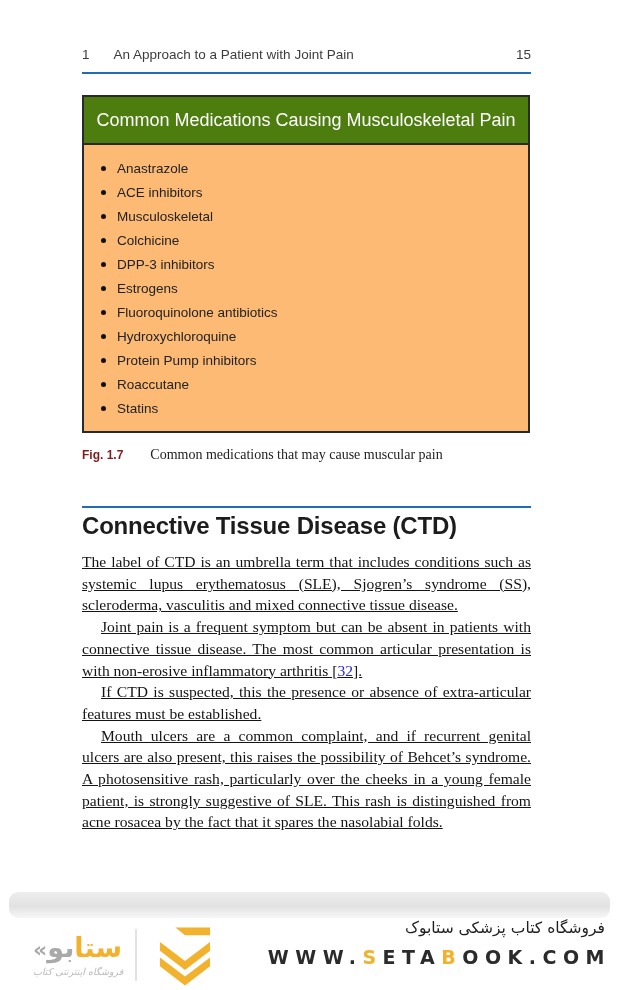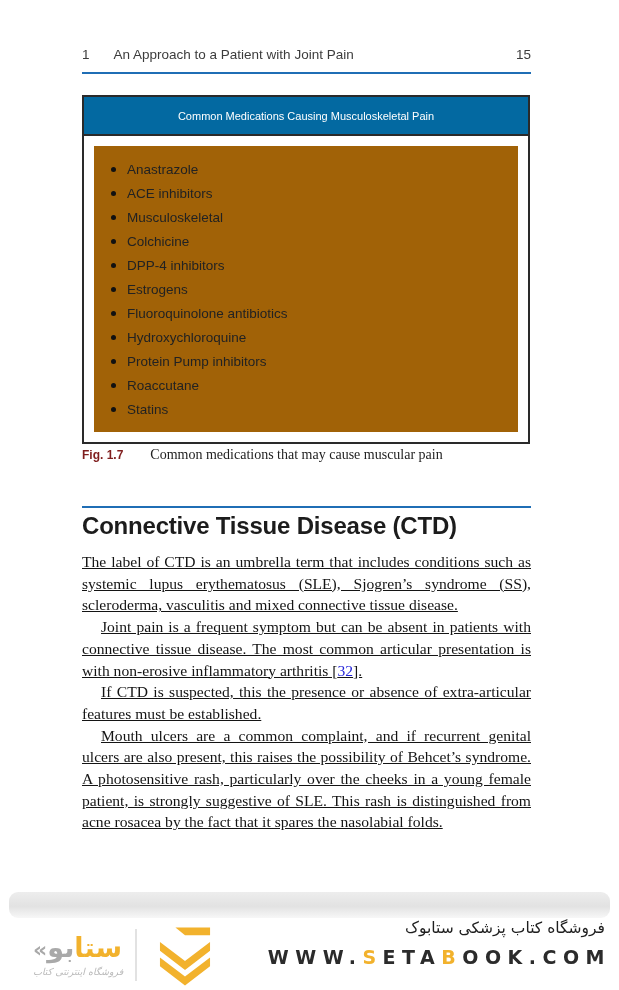--- a/index.html
+++ b/index.html
@@ -17,25 +17,25 @@
   }
   .rh-title { margin-left:24px; }
   .rh-page  { margin-left:auto; }
 
   
   .medbox {
     position:absolute; left:82px; top:95px; width:448px;
     border:2px solid #2a2a2a; box-sizing:border-box;
   }
   .medbox-header {
-    background:#0369a1; color:#ffffff; text-align:center;
-    font-family:"Liberation Sans", sans-serif; font-size:11px;
+    background:#4d7c0f; color:#ffffff; text-align:center;
+    font-family:"Liberation Sans", sans-serif; font-size:18px;
     padding:13px 8px 12px; border-bottom:2px solid #2a2a2a;
   }
-  .medbox-list { list-style:none; margin:10px; padding:11px 0 11px; background:#a16207; }
+  .medbox-list { list-style:none; margin:0; padding:11px 0 11px; background:#fdba74; }
   .medbox-list li {
     display:flex; align-items:center; height:24px;
     font-family:"Liberation Sans", sans-serif; font-size:13.5px; color:#222222;
   }
   .dot { width:5px; height:5px; border-radius:50%; background:#111; margin:0 11px 0 17px; flex:none; }
 
   
   .fig-caption { position:absolute; left:82px; top:447px; width:449px; font-size:14px; color:#222; }
   .fig-label {
     color:#7f1d1d; font-family:"Liberation Sans", sans-serif;
@@ -112,21 +112,21 @@
       <li>
           <span class="dot"></span>
           <span>Musculoskeletal</span>
         </li>
       <li>
           <span class="dot"></span>
           <span>Colchicine</span>
         </li>
       <li>
           <span class="dot"></span>
-          <span>DPP-4 inhibitors</span>
+          <span>DPP-3 inhibitors</span>
         </li>
       <li>
           <span class="dot"></span>
           <span>Estrogens</span>
         </li>
       <li>
           <span class="dot"></span>
           <span>Fluoroquinolone antibiotics</span>
         </li>
       <li>

